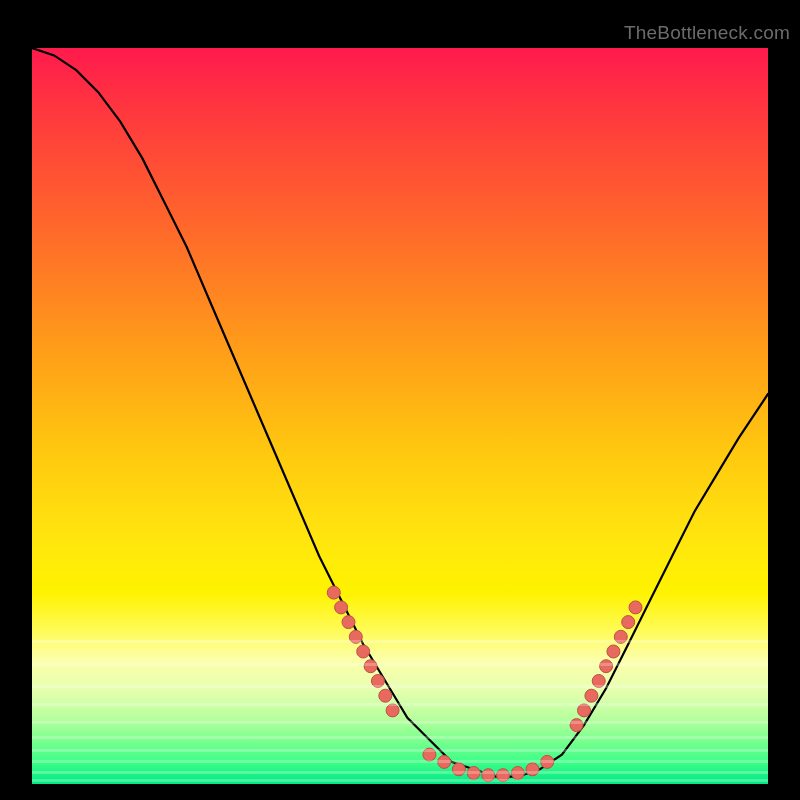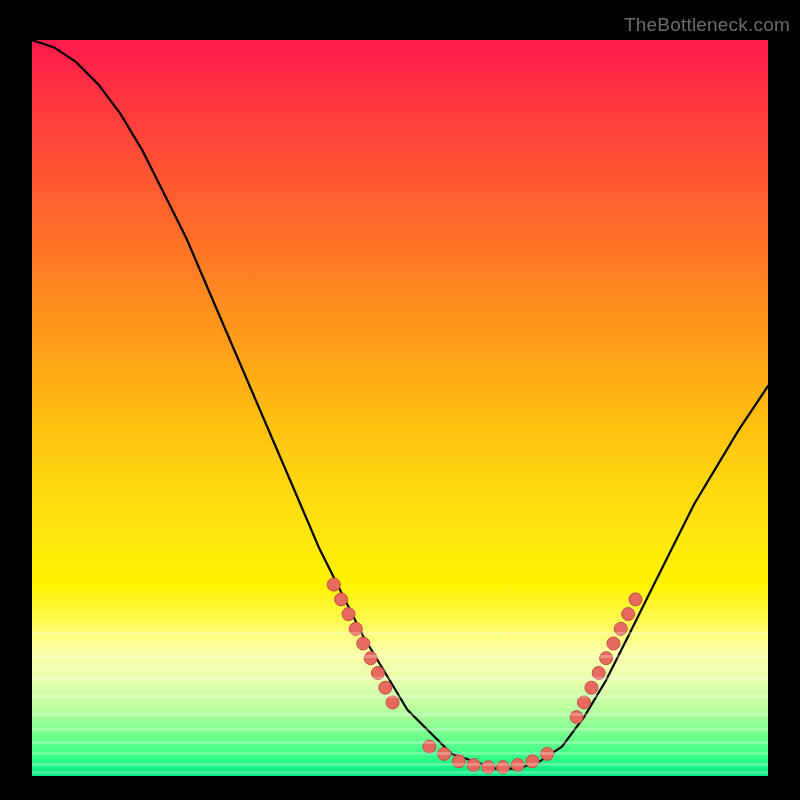--- a/index.html
+++ b/index.html
@@ -6,21 +6,21 @@
     margin: 0;
     padding: 0;
     width: 800px;
     height: 800px;
     background: #000;
     overflow: hidden;
     font-family: Arial, Helvetica, sans-serif;
   }
   .frame {
     position: absolute;
-    top: 8px;
+    top: 16px;
     left: 0;
     width: 800px;
     height: 660px;
     background: #000;
   }
   .plot {
     position: absolute;
     top: 32px;
     left: 32px;
     width: 736px;

